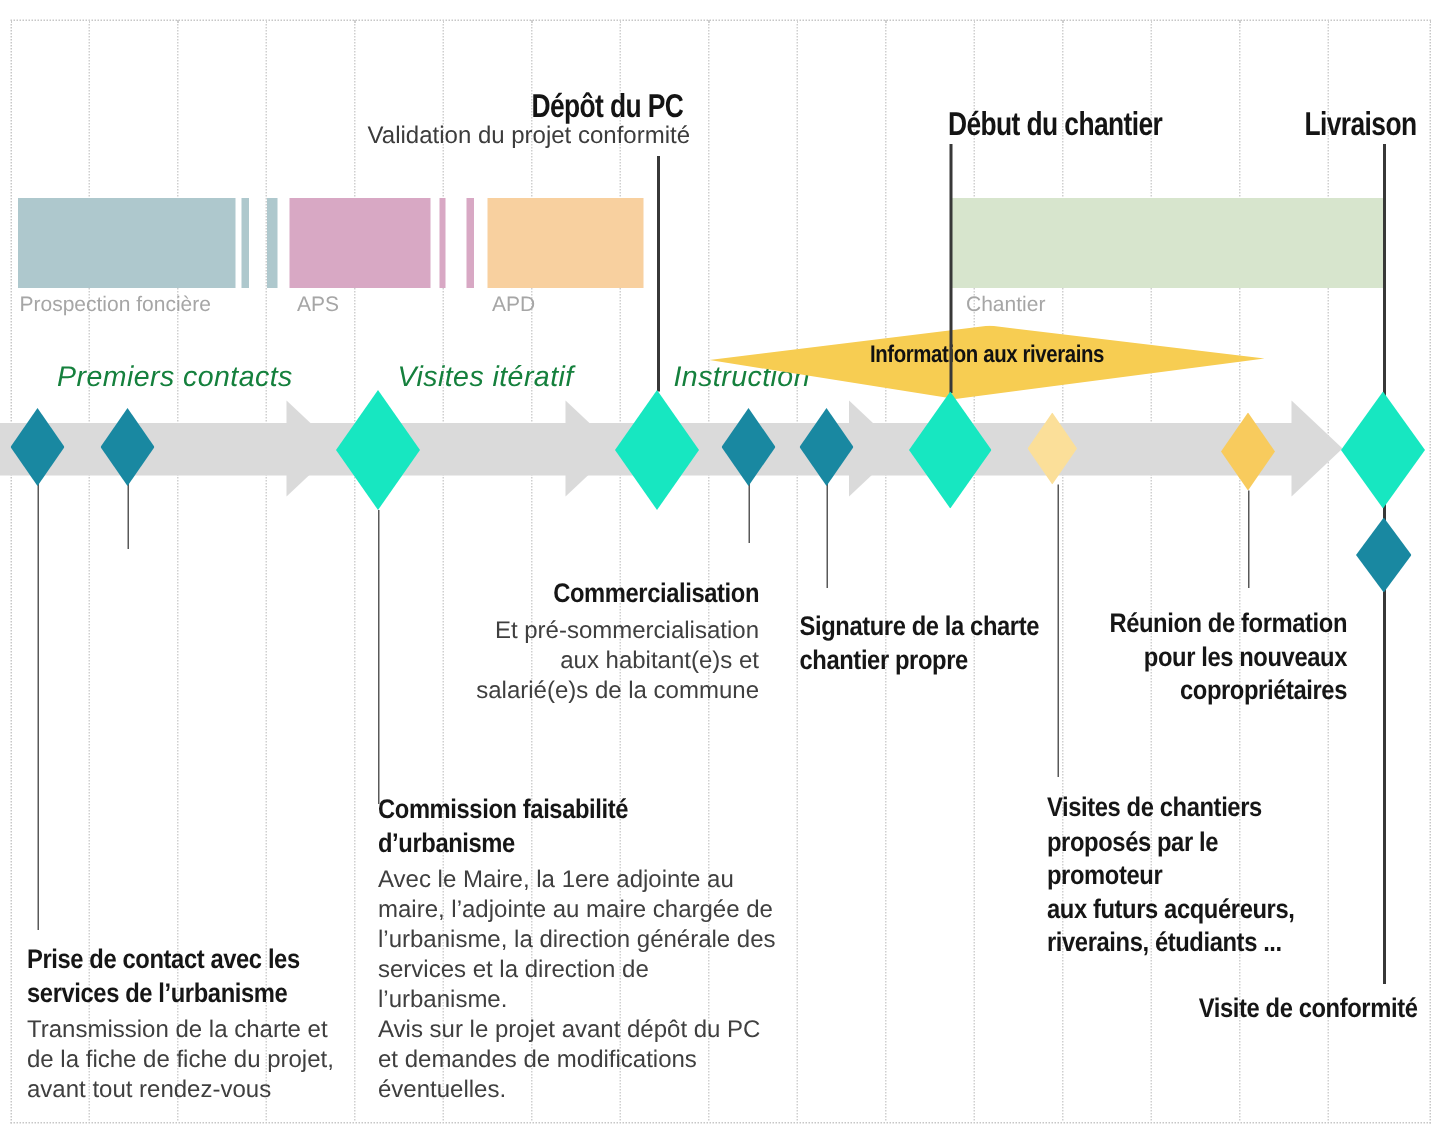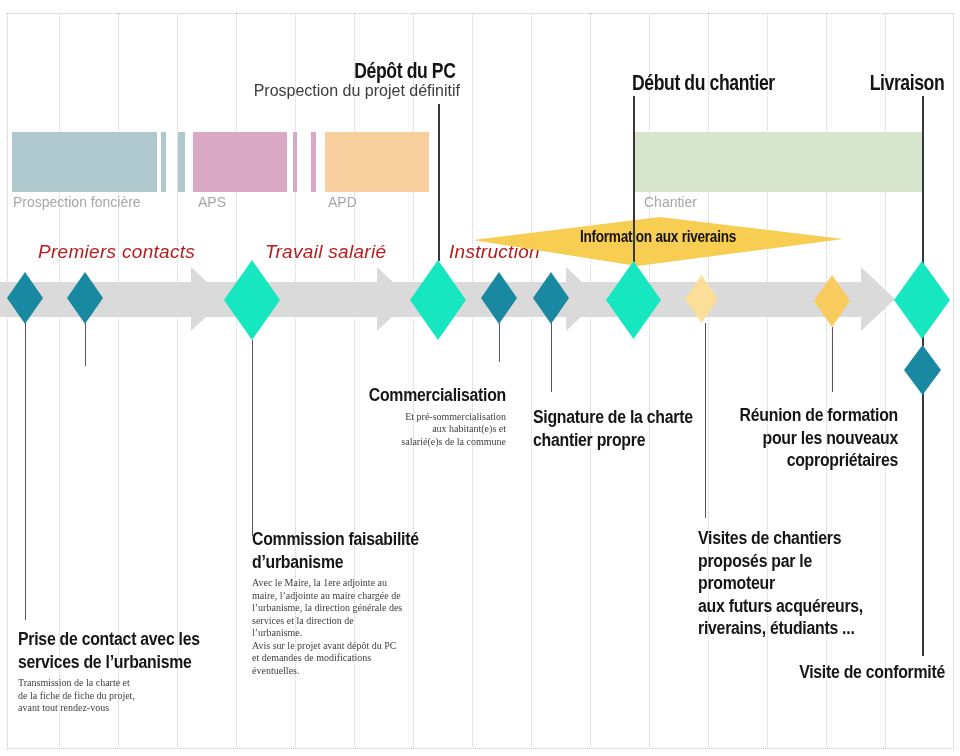--- a/index.html
+++ b/index.html
@@ -14,21 +14,21 @@
       white-space:nowrap;transform:scaleX(0.8);}
   .ml.right{transform-origin:100% 0;}
   .ml.left{transform-origin:0 0;}
   .sub{position:absolute;font-size:16px;color:#3c3c3c;white-space:nowrap;}
 
   
   .bar{position:absolute;top:132px;height:60px;}
   .barlab{position:absolute;top:194px;font-size:14px;color:#a6a6a6;white-space:nowrap;}
 
   
-  .phase{position:absolute;top:241px;font-size:19px;font-style:italic;color:#b91c1c;
+  .phase{position:absolute;top:241px;font-size:19px;font-style:italic;color:#15803d;
          letter-spacing:0.3px;white-space:nowrap;}
 
   
   .banner{position:absolute;left:473px;top:217px;width:370px;height:49px;background:#f7cd52;
           clip-path:polygon(0% 47%,50.5% 0%,100% 45%,44.3% 100%);}
   .banner span{position:absolute;left:0;top:11px;width:100%;text-align:center;font-size:16px;
           font-weight:bold;color:#111;transform:scaleX(0.85);letter-spacing:-0.3px;}
 
   
   .band{position:absolute;left:0;top:282px;width:862px;height:35px;background:#dadada;}
@@ -45,21 +45,21 @@
   .turq{background:#17e7c1;}
   .pale{background:#fbdf99;}
   .gold{background:#f8cb5d;}
 
   
   .blk{position:absolute;}
   .blk h3{margin:0;font-size:18px;font-weight:bold;color:#161616;line-height:1.25;
           letter-spacing:-0.3px;white-space:pre-line;transform:scaleX(0.88);transform-origin:0 0;}
   .blk.right{text-align:right;}
   .blk.right h3{transform-origin:100% 0;}
-  .blk p{margin:4px 0 0;font-size:10px;color:#3f3f3f;line-height:1.25;white-space:pre-line;font-family:Liberation Serif, serif;}
+  .blk p{margin:4px 0 0;font-size:16px;color:#3f3f3f;line-height:1.25;white-space:pre-line;}
 </style>
 </head>
 <body>
 
 <div id="canvas">
 
   <div class="border-rect"></div>
 
   <i class="gl" style="left:59px"></i>
   <i class="gl" style="left:118px"></i>
@@ -71,40 +71,40 @@
   <i class="gl" style="left:472px"></i>
   <i class="gl" style="left:531px"></i>
   <i class="gl" style="left:590px"></i>
   <i class="gl" style="left:649px"></i>
   <i class="gl" style="left:708px"></i>
   <i class="gl" style="left:767px"></i>
   <i class="gl" style="left:826px"></i>
   <i class="gl" style="left:885px"></i>
 
   <div class="ml right" style="right:517px;top:58px">Dépôt du PC</div>
-  <div class="sub" style="right:512px;top:82px">Prospection du projet définitif</div>
+  <div class="sub" style="right:512px;top:82px">Validation du projet conformité</div>
   <div class="ml left" style="left:632px;top:70px">Début du chantier</div>
   <div class="ml right" style="right:28px;top:70px">Livraison</div>
 
   <div class="bar" style="left:12px;width:145px;background:#aec8cd"></div>
   <div class="bar" style="left:161px;width:5px;background:#aec8cd"></div>
   <div class="bar" style="left:178px;width:7px;background:#aec8cd"></div>
   <div class="bar" style="left:193px;width:94px;background:#d8a8c4"></div>
   <div class="bar" style="left:293px;width:4px;background:#d8a8c4"></div>
   <div class="bar" style="left:311px;width:5px;background:#d8a8c4"></div>
   <div class="bar" style="left:325px;width:104px;background:#f8d09f"></div>
   <div class="bar" style="left:634px;width:288px;background:#d7e5cd"></div>
 
   <div class="barlab" style="left:13px">Prospection foncière</div>
   <div class="barlab" style="left:198px">APS</div>
   <div class="barlab" style="left:328px">APD</div>
   <div class="barlab" style="left:644px">Chantier</div>
 
   <div class="phase" style="left:38px">Premiers contacts</div>
-  <div class="phase" style="left:265px">Travail salarié</div>
+  <div class="phase" style="left:265px">Visites itératif</div>
   <div class="phase" style="left:449px">Instruction</div>
 
   <div class="banner">
     <span>Information aux riverains</span>
   </div>
 
   <div class="band"></div>
   <i class="ah" style="left:191px"></i>
   <i class="ah" style="left:377px"></i>
   <i class="ah" style="left:566px"></i>

